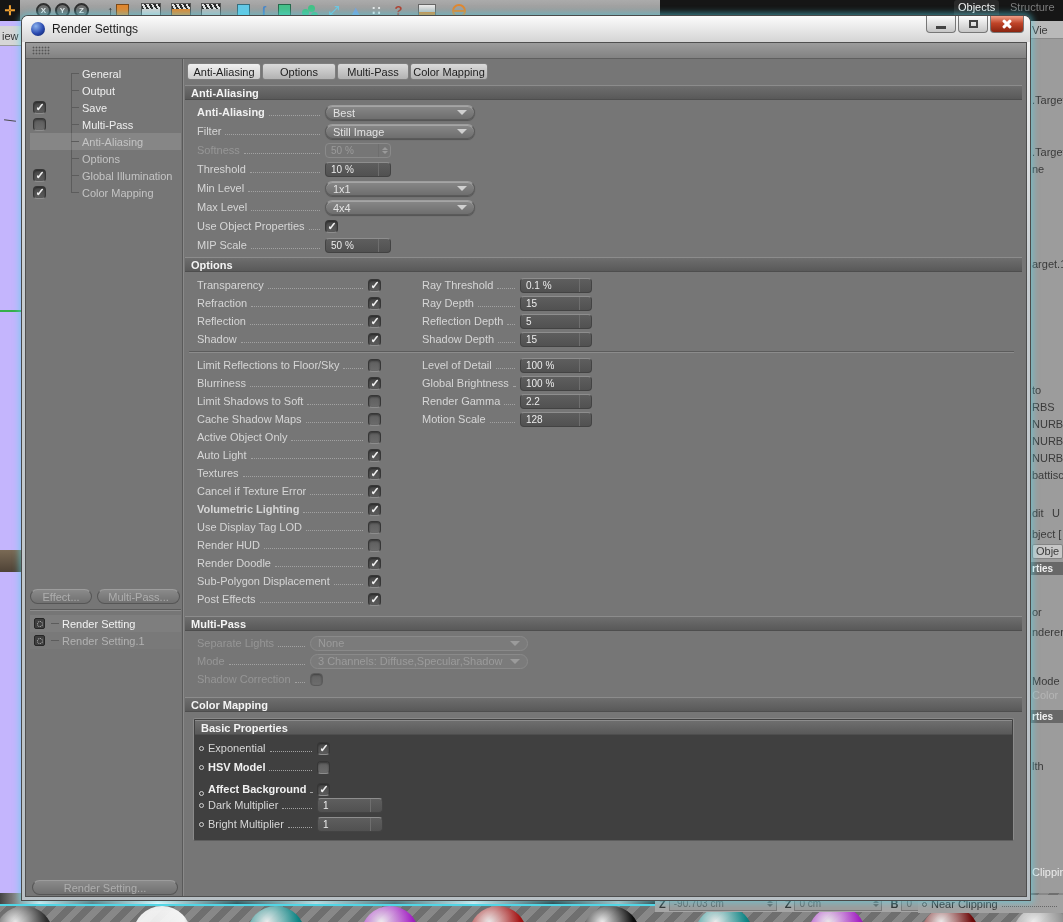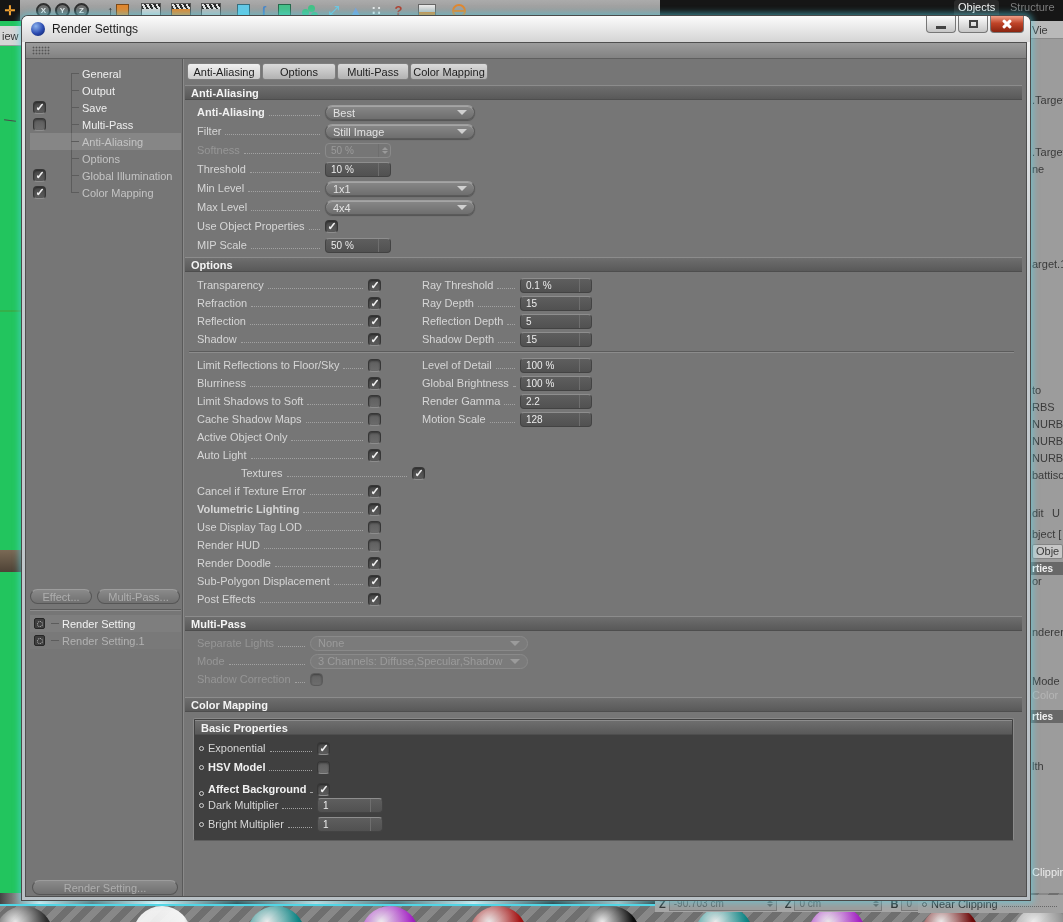--- a/index.html
+++ b/index.html
@@ -27,21 +27,21 @@
   .globe{width:14px;height:14px;border-radius:50%;border:2px solid #e0872f;
     background:linear-gradient(transparent 42%,#e0872f 42% 58%,transparent 58%);}
   .panelico{width:18px;height:13px;border:1px solid #666;
     background:linear-gradient(#ececec,#c2c2c2 60%,#e0872f 60%);}
   #bg-topdark{position:absolute;left:660px;top:0;width:403px;height:21px;background:#161616;}
   #bg-topdark .toptab{position:absolute;top:0;font-size:11px;line-height:15px;padding:0 4px;}
   #tab-objects{left:294px;color:#f2f2f2;background:#2a2a2a;border-radius:3px 3px 0 0;}
   #tab-structure{left:346px;color:#7d7d7d;}
 
   
-  #bg-left{position:absolute;left:0;top:21px;width:22px;height:901px;background:#22c55e;z-index:4;}
+  #bg-left{position:absolute;left:0;top:21px;width:22px;height:901px;background:#c4b5fd;z-index:4;}
   #bg-left .lband{position:absolute;left:0;top:5px;width:22px;height:20px;background:#d6d6d6;
     border-bottom:1px solid #9a9a9a;color:#333;font-size:11px;line-height:20px;padding-left:2px;}
   .ldash{position:absolute;left:4px;top:99px;width:12px;height:1px;background:#4a4a4a;transform:rotate(8deg);}
   .lgreen{position:absolute;left:0;top:289px;width:22px;height:2px;background:#35b04a;}
   .lbrown{position:absolute;left:0;top:529px;width:22px;height:22px;
     background:linear-gradient(#7a6a55,#4e4236);}
 
   
   #bg-right{position:absolute;left:1030px;top:21px;width:33px;height:901px;background:#9c9c9c;z-index:4;}
   #bg-right .rband{position:absolute;left:0;top:0;width:33px;height:18px;background:#b9b9b9;
@@ -296,21 +296,21 @@
         <span class="frag plain" style="top: 380px;">RBS</span>
         <span class="frag plain" style="top: 397px;">NURB</span>
         <span class="frag plain" style="top: 414px;">NURB</span>
         <span class="frag plain" style="top: 431px;">NURB</span>
         <span class="frag plain" style="top: 448px;">battisco</span>
         <span class="frag plain" style="top: 486px;">dit</span>
         <span class="frag plain" style="top: 486px; left: 22px;">U</span>
         <span class="frag plain" style="top: 507px;">bject [</span>
         <span class="frag box" style="top: 523px;">Obje</span>
         <span class="frag bar" style="top: 541px;">rties</span>
-        <span class="frag plain" style="top: 554px;">or</span>
+        <span class="frag plain" style="top: 585px;">or</span>
         <span class="frag plain" style="top: 605px;">nderer</span>
         <span class="frag plain" style="top: 654px;">Mode</span>
         <span class="frag light" style="top: 668px;">Color</span>
         <span class="frag bar" style="top: 689px;">rties</span>
         <span class="frag plain" style="top: 739px;">lth</span>
         <span class="frag white" style="top: 845px;">Clippin</span>
         <span class="frag plain" style="top: 877px;">ng</span>
       </div>
   </div>
 
@@ -629,21 +629,21 @@
                 </span>
                 <span class="cb un"></span>
               </div>
               <div class="row" style="height: 18px;">
                 <span class="lblwrap" style="width: 171px;">
                   <span class="lbl">Auto Light</span>
                   <span class="dots"></span>
                 </span>
                 <span class="cb checked"></span>
               </div>
-              <div class="row" style="height: 18px; margin-left: 44px;">
+              <div class="row" style="height: 18px;">
                 <span class="lblwrap" style="width: 171px;">
                   <span class="lbl">Textures</span>
                   <span class="dots"></span>
                 </span>
                 <span class="cb checked"></span>
               </div>
               <div class="row" style="height: 18px;">
                 <span class="lblwrap" style="width: 171px;">
                   <span class="lbl">Cancel if Texture Error</span>
                   <span class="dots"></span>

